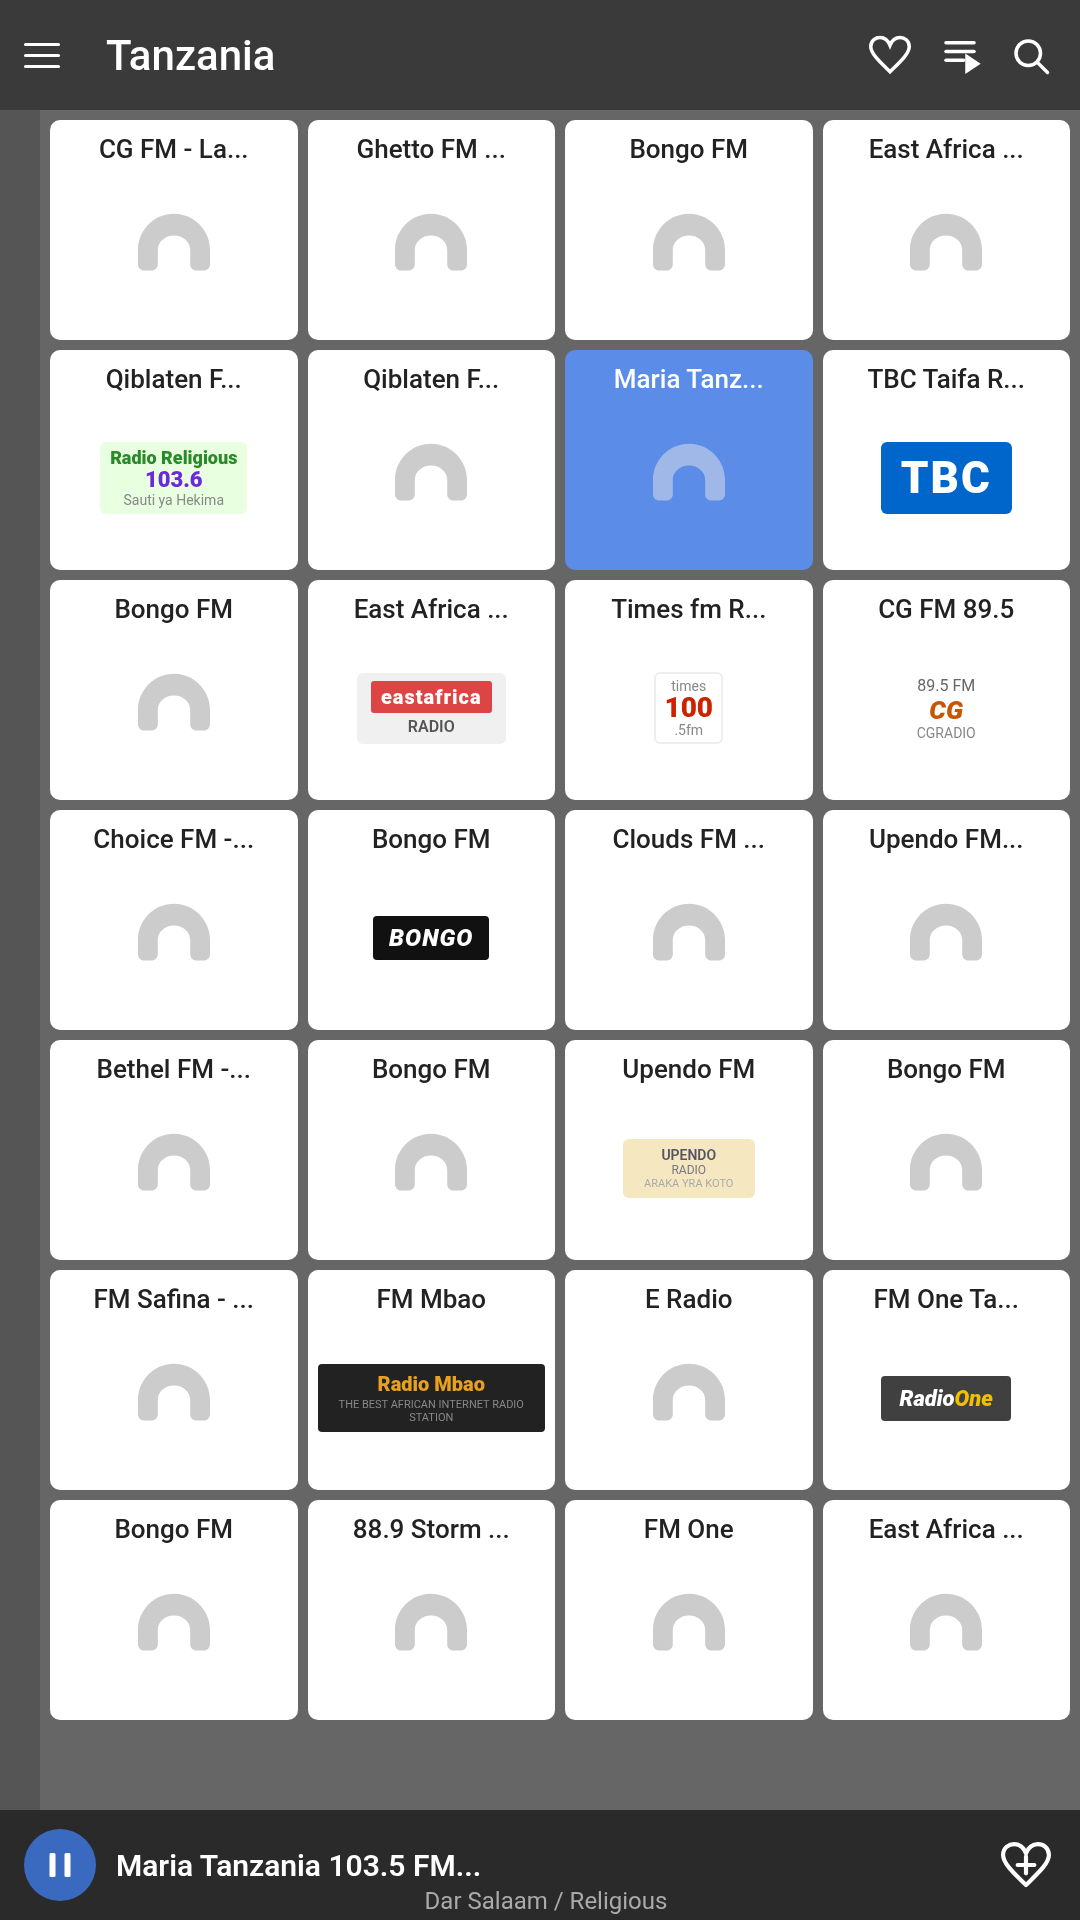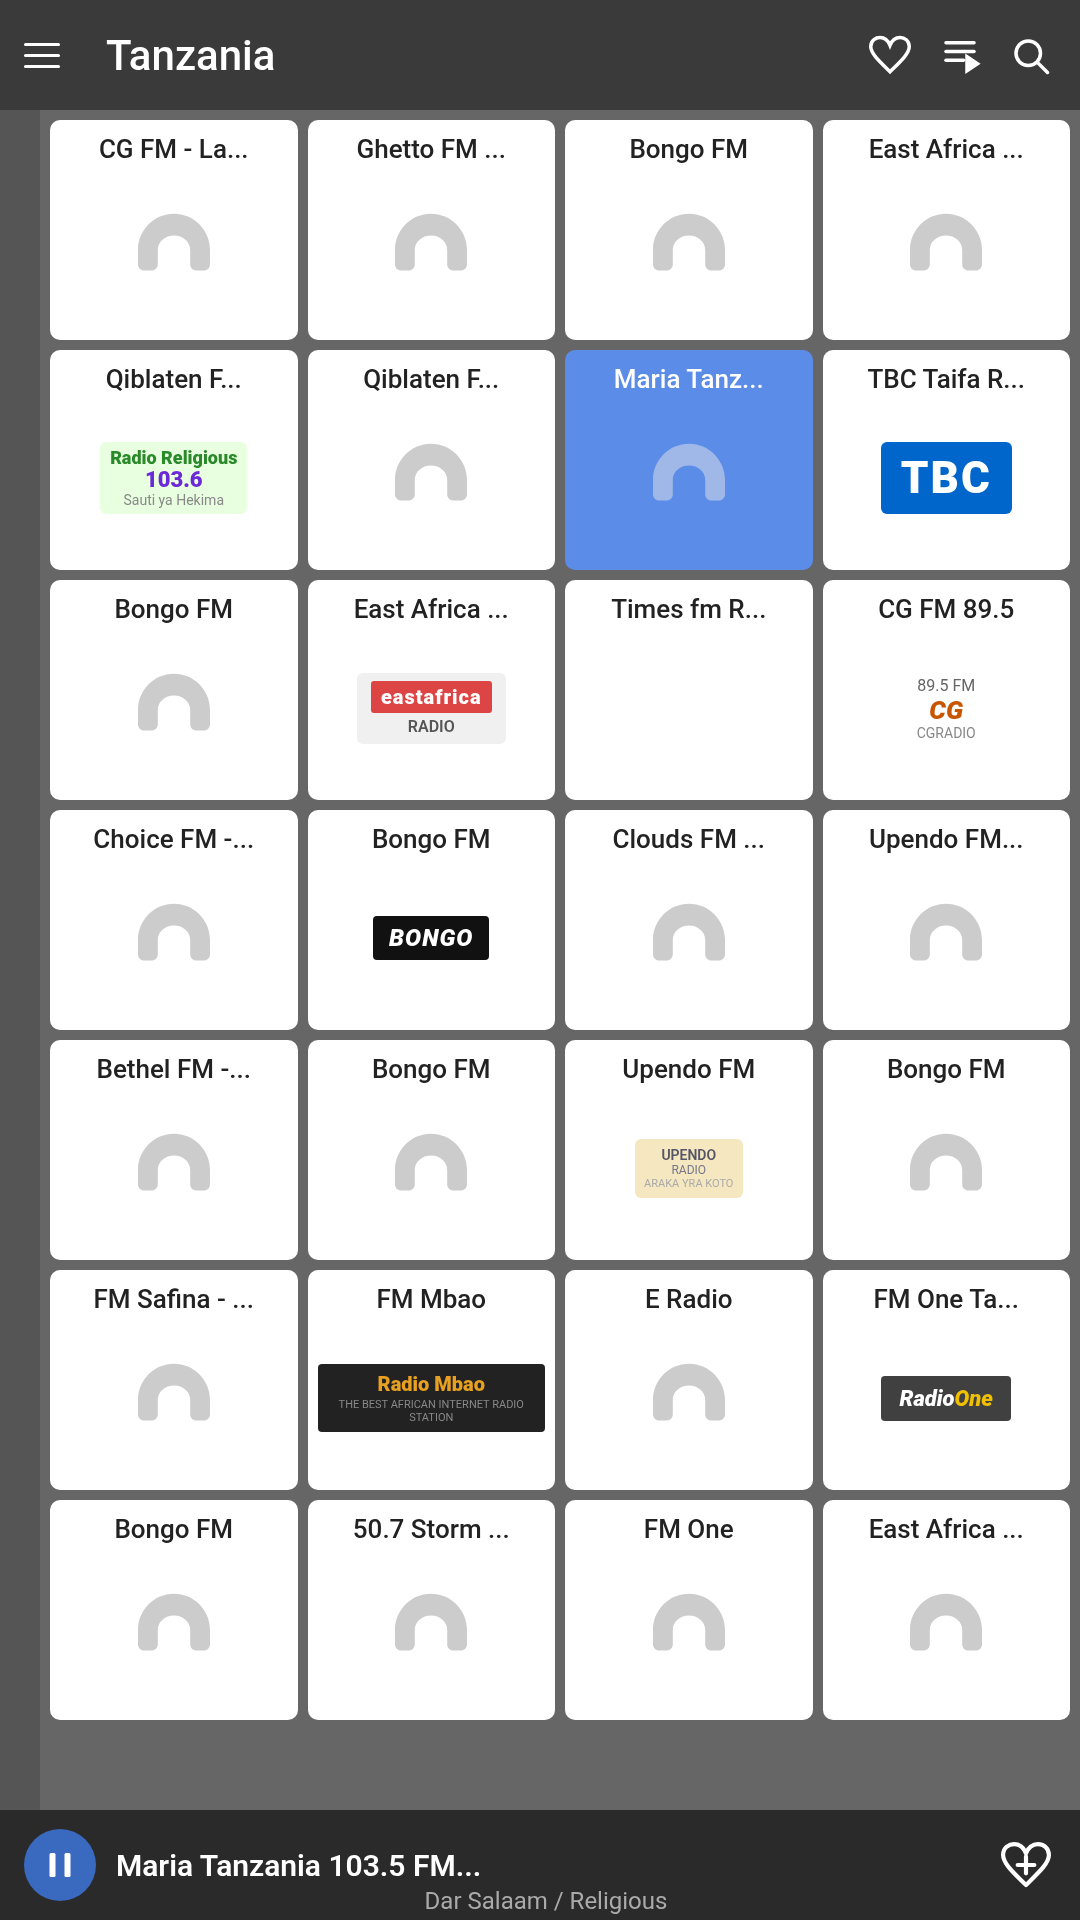--- a/index.html
+++ b/index.html
@@ -262,20 +262,29 @@
       <div class="card-title">East Africa ...</div>
       <div class="card-logo">
         <div style="background:#f0f0f0;padding:8px 14px;border-radius:6px;">
     <div style="background:#d44;color:#fff;font-size:20px;font-weight:900;padding:4px 10px;border-radius:3px;letter-spacing:1px;">eastafrica</div>
     <div style="color:#555;font-size:16px;font-weight:600;margin-top:4px;text-align:center;">RADIO</div>
   </div>
       </div>
     </div>
     <div class="card">
       <div class="card-title">Times fm R...</div>
+      <div class="card-logo">
+        <div style="display:flex;align-items:center;justify-content:center;">
+    <div style="background:#fff;border:2px solid #eee;border-radius:6px;padding:4px 8px;text-align:center;">
+      <div style="font-size:14px;color:#888;">times</div>
+      <div style="font-size:28px;font-weight:900;color:#cc2200;line-height:1;">100</div>
+      <div style="font-size:14px;color:#888;">.5fm</div>
+    </div>
+  </div>
+      </div>
     </div>
     <div class="card">
       <div class="card-title">CG FM  89.5</div>
       <div class="card-logo">
         <div style="text-align:center;">
     <div style="font-size:16px;color:#666;">89.5 FM</div>
     <div style="font-size:26px;font-weight:900;color:#c85500;font-style:italic;">CG</div>
     <div style="font-size:14px;color:#888;">CGRADIO</div>
   </div>
       </div>
@@ -322,21 +331,21 @@
       <div class="card-title">Bongo FM</div>
       <div class="card-logo">
         <div class="headphone-icon"><svg viewBox="0 0 100 100" xmlns="http://www.w3.org/2000/svg" fill="#ccc">
     <path d="M50 12 C28 12 10 30 10 52 L10 68 C10 72 13 75 17 75 L25 75 C29 75 32 72 32 68 L32 52 C32 43 40 36 50 36 C60 36 68 43 68 52 L68 68 C68 72 71 75 75 75 L83 75 C87 75 90 72 90 68 L90 52 C90 30 72 12 50 12 Z"></path>
   </svg></div>
       </div>
     </div>
     <div class="card">
       <div class="card-title">Upendo FM</div>
       <div class="card-logo">
-        <div style="background:#f5e8c0;border-radius:6px;padding:8px;text-align:center;width:108px;">
+        <div style="background:#f5e8c0;border-radius:6px;padding:8px;text-align:center;width:132px;">
     <div style="font-size:14px;color:#556;font-weight:600;">UPENDO</div>
     <div style="font-size:12px;color:#778;">RADIO</div>
     <div style="font-size:11px;color:#aaa;">ARAKA YRA KOTO</div>
   </div>
       </div>
     </div>
     <div class="card">
       <div class="card-title">Bongo FM</div>
       <div class="card-logo">
         <div class="headphone-icon"><svg viewBox="0 0 100 100" xmlns="http://www.w3.org/2000/svg" fill="#ccc">
@@ -379,21 +388,21 @@
     </div>
     <div class="card">
       <div class="card-title">Bongo FM</div>
       <div class="card-logo">
         <div class="headphone-icon"><svg viewBox="0 0 100 100" xmlns="http://www.w3.org/2000/svg" fill="#ccc">
     <path d="M50 12 C28 12 10 30 10 52 L10 68 C10 72 13 75 17 75 L25 75 C29 75 32 72 32 68 L32 52 C32 43 40 36 50 36 C60 36 68 43 68 52 L68 68 C68 72 71 75 75 75 L83 75 C87 75 90 72 90 68 L90 52 C90 30 72 12 50 12 Z"></path>
   </svg></div>
       </div>
     </div>
     <div class="card">
-      <div class="card-title">50.7 Storm ...</div>
+      <div class="card-title">88.9 Storm ...</div>
       <div class="card-logo">
         <div class="headphone-icon"><svg viewBox="0 0 100 100" xmlns="http://www.w3.org/2000/svg" fill="#ccc">
     <path d="M50 12 C28 12 10 30 10 52 L10 68 C10 72 13 75 17 75 L25 75 C29 75 32 72 32 68 L32 52 C32 43 40 36 50 36 C60 36 68 43 68 52 L68 68 C68 72 71 75 75 75 L83 75 C87 75 90 72 90 68 L90 52 C90 30 72 12 50 12 Z"></path>
   </svg></div>
       </div>
     </div>
     <div class="card">
       <div class="card-title">FM One</div>
       <div class="card-logo">
         <div class="headphone-icon"><svg viewBox="0 0 100 100" xmlns="http://www.w3.org/2000/svg" fill="#ccc">

